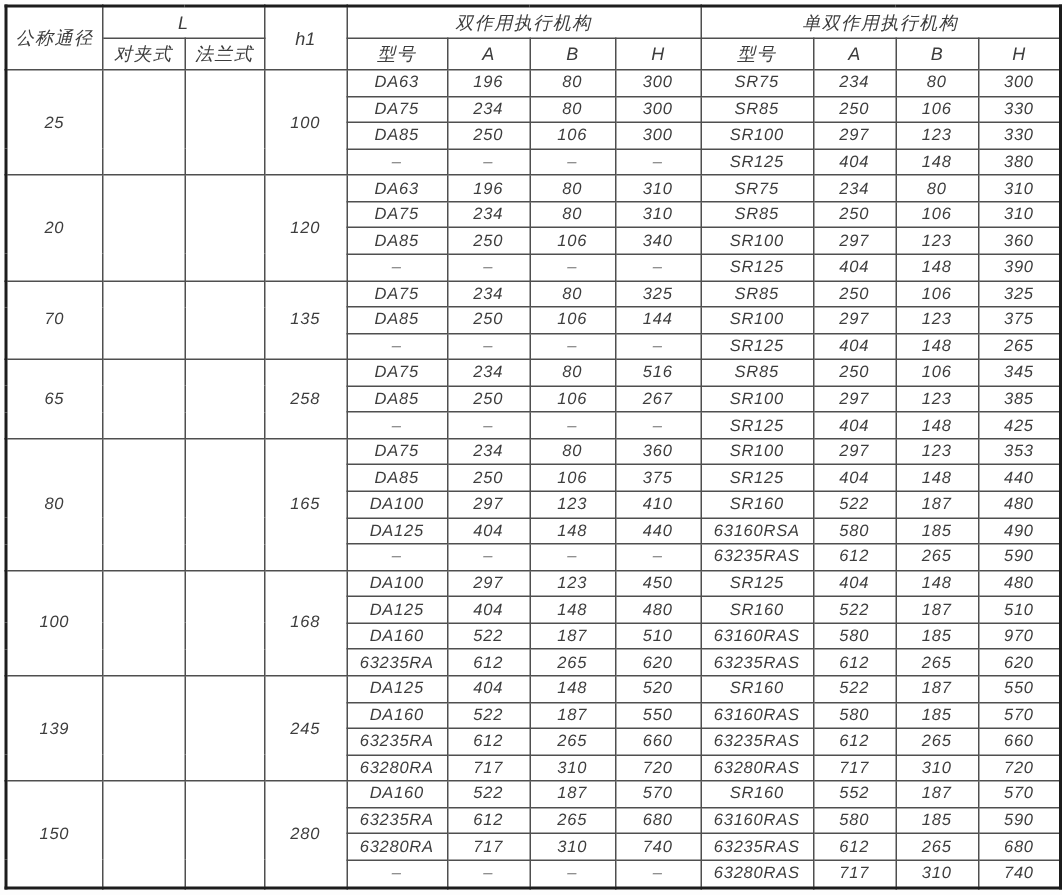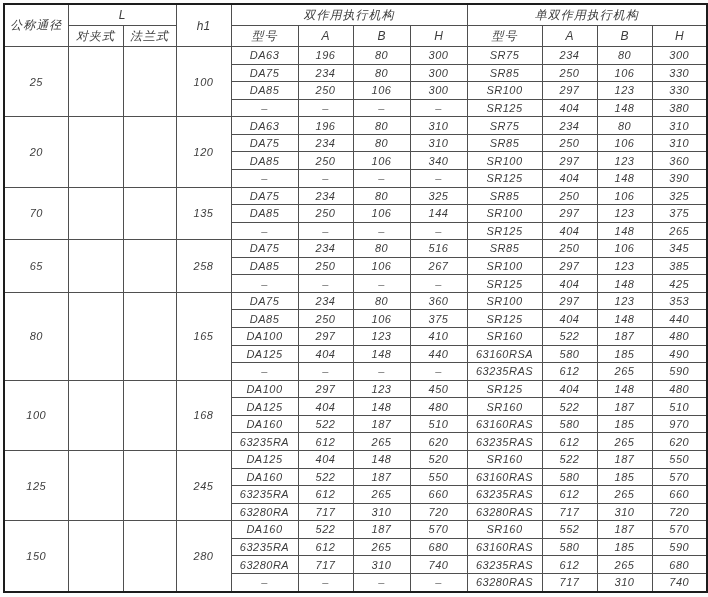--- a/index.html
+++ b/index.html
@@ -340,21 +340,21 @@
           <td>63235RA</td>
           <td>612</td>
           <td>265</td>
           <td>620</td>
           <td>63235RAS</td>
           <td>612</td>
           <td>265</td>
           <td>620</td>
         </tr>
         <tr>
-          <td rowspan="4">125</td>
+          <td rowspan="4">139</td>
           <td rowspan="4"></td>
           <td rowspan="4"></td>
           <td rowspan="4">245</td>
           <td>DA125</td>
           <td>404</td>
           <td>148</td>
           <td>520</td>
           <td>SR160</td>
           <td>522</td>
           <td>187</td>

